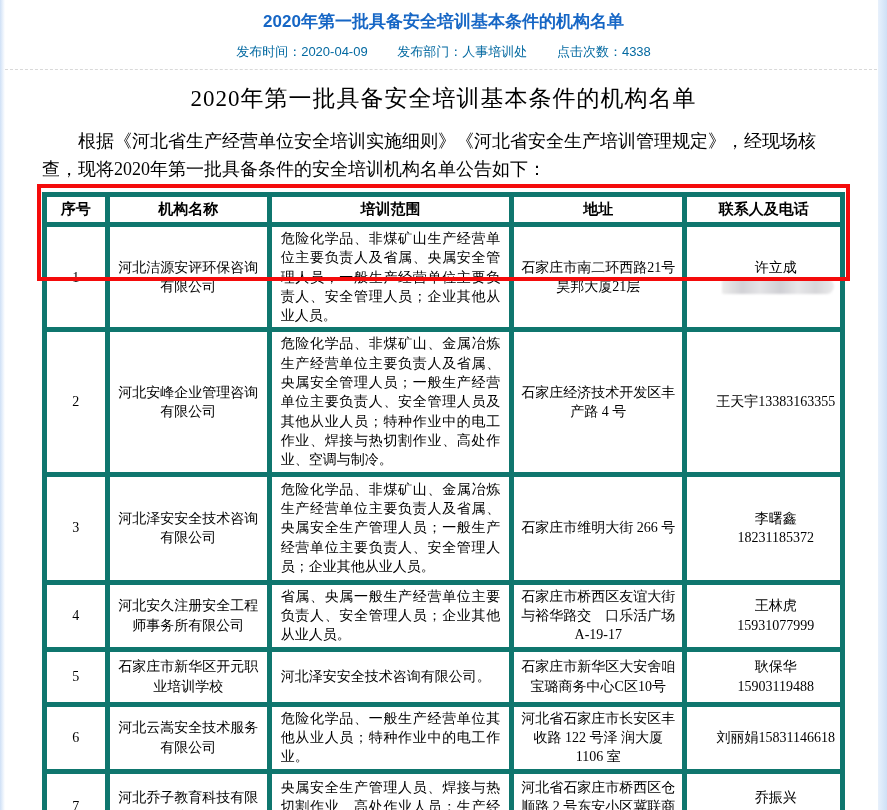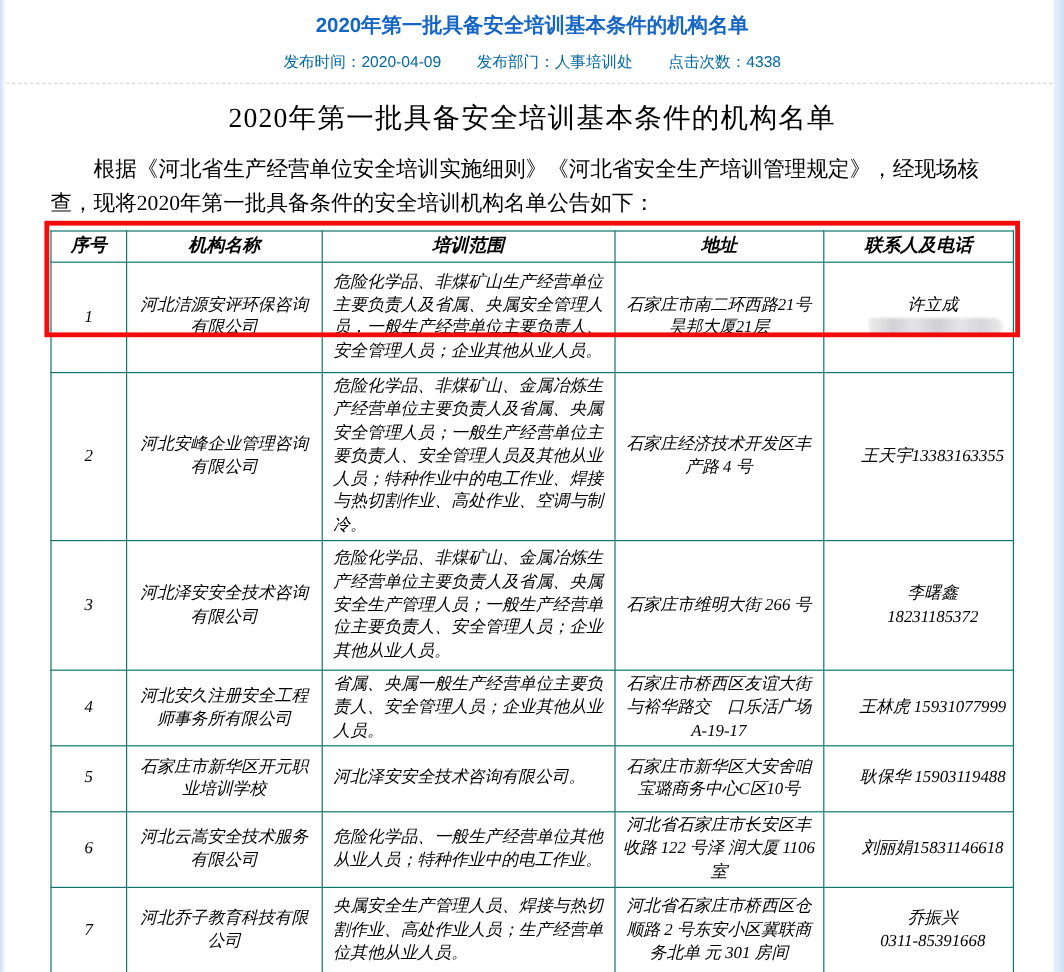--- a/index.html
+++ b/index.html
@@ -40,24 +40,23 @@
   .intro{
     width:803px; margin:11px auto 0 42px;
     font-size:18px; line-height:1.55; text-indent:2em;
   }
   table.org-table{
     border-collapse:collapse; table-layout:fixed;
     margin:8px 0 0 42px; width:803px;
     font-size:14px;
   }
   .org-table th, .org-table td{
-    border:1px solid #0f766e; padding:2px 4px;
+    border:5px solid #0f766e; padding:2px 4px;
     text-align:center; vertical-align:middle; line-height:1.38;
     overflow:hidden;
-    font-style:italic;
   }
   .org-table th{ font-size:15px; font-weight:bold; height:24px; }
   .org-table td.scope{ text-align:justify; text-justify:inter-character; padding:2px 9px;margin-top:25px; }
   .org-table td.contact{ white-space:pre-line;padding-left:28px; }
   tbody tr:nth-child(1){ height:92px; }
   tbody tr:nth-child(2){ height:122px; }
   tbody tr:nth-child(3){ height:108px; }
   tbody tr:nth-child(4){ height:57px; }
   tbody tr:nth-child(5){ height:55px; }
   tbody tr:nth-child(6){ height:55px; }

